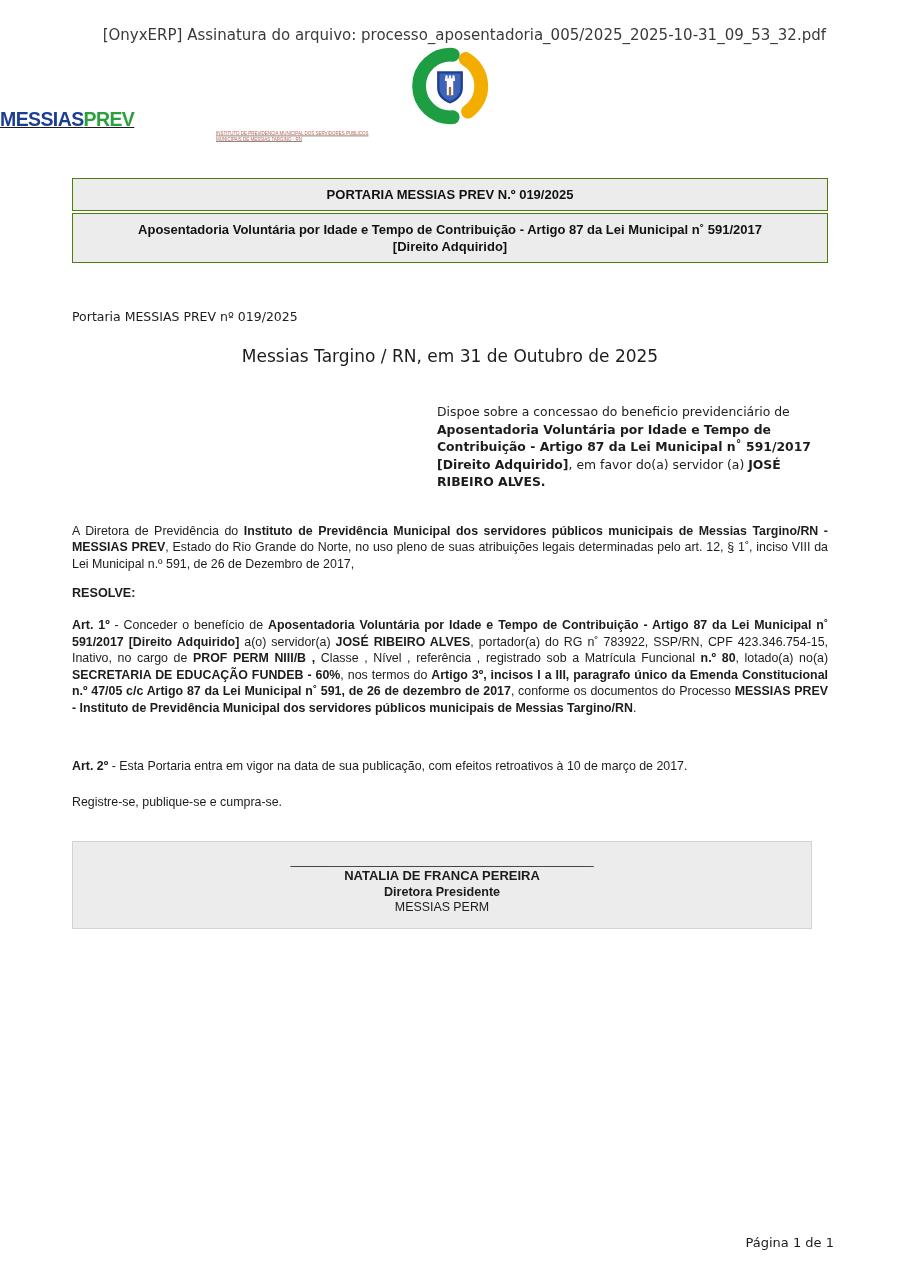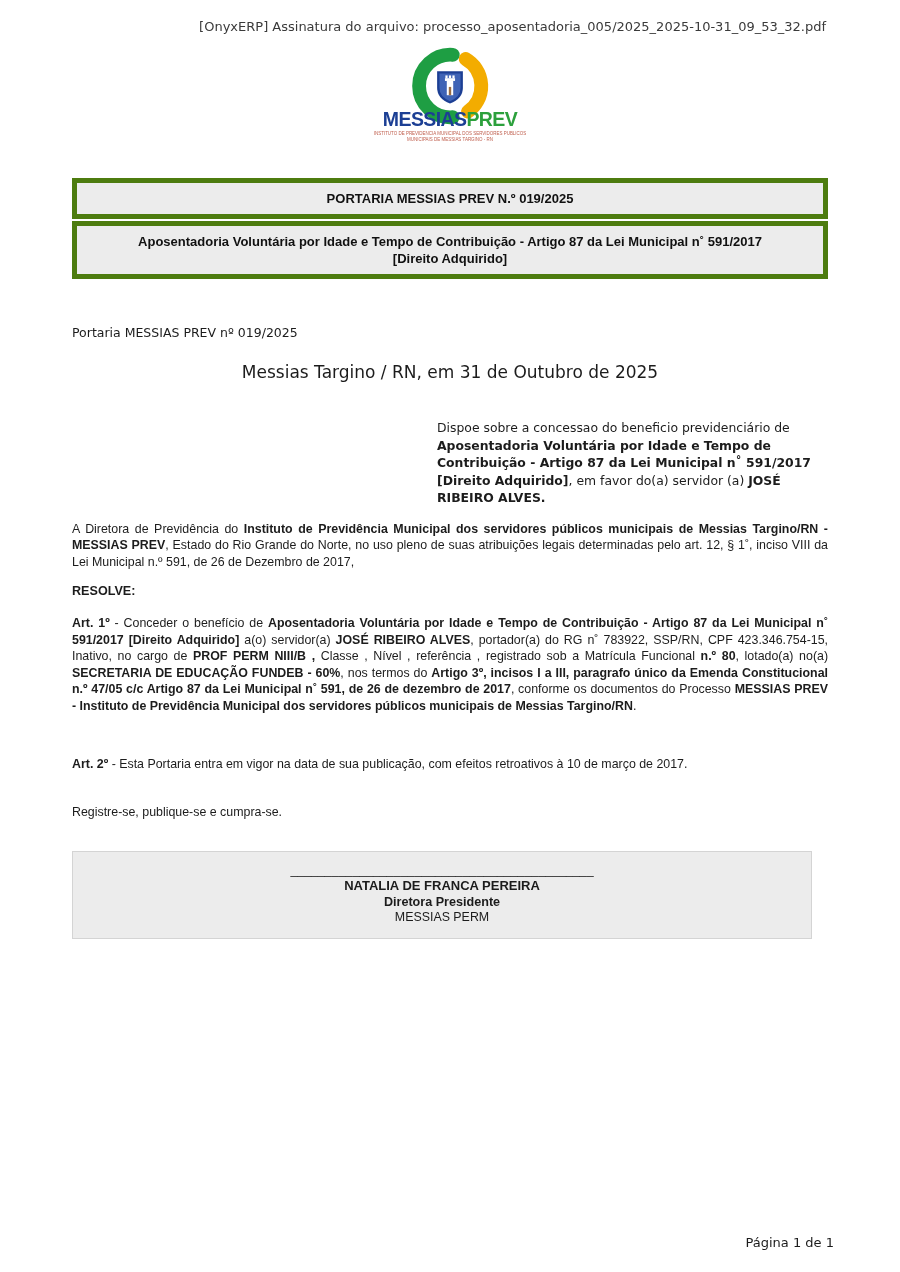--- a/index.html
+++ b/index.html
@@ -6,47 +6,47 @@
   .page{
     position:relative;
     width:900px;height:1272px;
     background:#ffffff;
     font-family:"Liberation Sans",sans-serif;
     color:#1c1c1c;
     overflow:hidden;
   }
   
   .file-header{
-    position:absolute;top:19px;right:74px;
+    position:absolute;top:26px;right:74px;
     font-family:"DejaVu Sans",sans-serif;
-    font-size:13px;color:#3a3a3a;padding-left:23px;
+    font-size:15px;color:#3a3a3a;padding-left:23px;
   }
   
-  .logo{width:100%;margin-top:40px;text-align:center;}
+  .logo{width:100%;margin-top:40px;text-align:left;text-decoration:underline;}
   .swirl-wrap{display:flex;justify-content:center;}
   .swirl{width:92px;height:92px;display:block;}
   .wordmark{
     margin-top:-24px;
     font-size:19.5px;font-weight:800;letter-spacing:-0.6px;
     font-family:"Liberation Sans",sans-serif;
   }
   .wm-blue{color:#1c3f94;}
   .wm-green{color:#2ca03c;}
   .logo-sub{
     margin-top:0px;
     color:#c0604f;
     font-size:8.6px;line-height:1.25;
     transform:scale(0.52);transform-origin:top center;
     white-space:nowrap;
   }
   
   .gray-box{
     margin:0 72px;
     background:#ececec;
-    border:5px solid #4d7c0f;
+    border:1px solid #4d7c0f;
     text-align:center;
     font-weight:bold;
     font-size:13px;
     color:#111;
   }
   .box1{margin-top:26px;padding:8px 10px;}
   .box2{margin-top:2px;padding:7px 46px;line-height:17px;}
   
   .content{margin:0 72px;}
   .ref-line{margin-top:46px;font-family:"DejaVu Sans",sans-serif;font-size:12.5px;}
@@ -54,25 +54,25 @@
   .summary{
     margin-top:37px;margin-left:365px;
     font-family:"DejaVu Sans",sans-serif;
     font-size:12.4px;line-height:17.4px;
     text-align:left;
   }
   .para{
     font-size:12.4px;line-height:16.5px;
     text-align:justify;
   }
-  .preamble{margin-top:14px;}
+  .preamble{margin-top:32px;}
   .resolve{margin-top:14px;font-weight:bold;font-size:12.6px;}
   .art1{margin-top:17px;}
   .art2{margin-top:42px;}
-  .closing{margin-top:32px;font-size:12.4px;}
+  .closing{margin-top:20px;font-size:12.4px;}
   
   .sig-box{
     margin:32px 88px 0 72px;
     background:#ececec;
     border:1px solid #d4d4d4;
     text-align:center;
     padding:11px 0 13px 0;
   }
   .sig-line{font-size:12.4px;letter-spacing:0;color:#222;line-height:15px;}
   .sig-name{font-weight:bold;font-size:13px;line-height:16px;}

